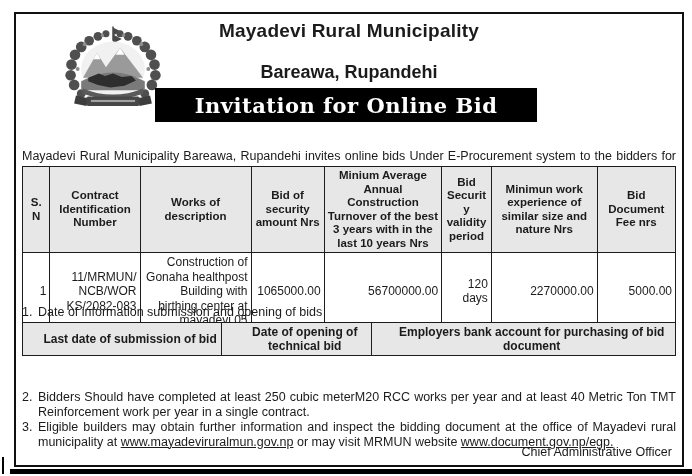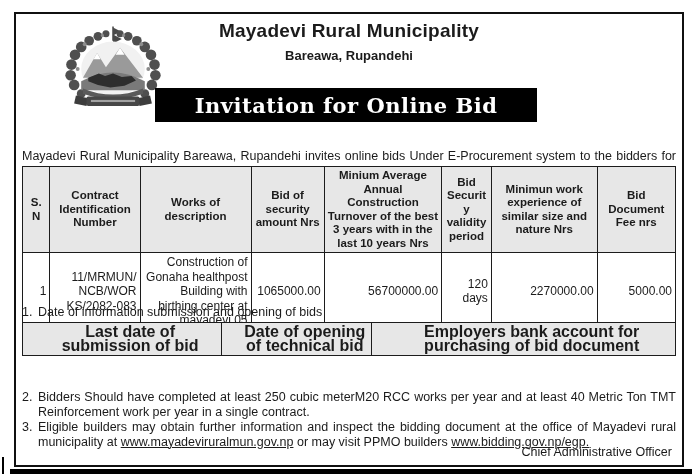--- a/index.html
+++ b/index.html
@@ -10,21 +10,21 @@
   }
   .doc{
     position:absolute;left:14px;top:12px;width:666px;height:451px;
     border:2px solid #101010;background:#fff;
   }
   
   .logo{position:absolute;left:44px;top:10px;width:106px;height:90px;}
   .titles{position:absolute;left:0;top:4px;width:100%;text-align:center;}
   .org-name{font-size:19px;font-weight:bold;line-height:26px;letter-spacing:.2px;}
   .office-name{font-size:19px;font-weight:bold;line-height:26px;letter-spacing:.2px;}
-  .location{font-size:13px;font-weight:600;line-height:20px;margin-top:2px;}
+  .location{font-size:18px;font-weight:600;line-height:20px;margin-top:18px;}
   .banner{
     position:absolute;left:139px;top:74px;width:382px;height:34px;
     background:#000;color:#fff;display:flex;align-items:center;justify-content:center;
     font-family:"DejaVu Serif", serif;font-weight:bold;font-size:21px;letter-spacing:.5px;
   }
   .pubdate{
     position:absolute;left:0;top:104px;width:100%;text-align:center;
     font-size:13.5px;font-weight:600;
   }
   .intro{
@@ -49,21 +49,21 @@
   .note-just .note-text{text-align:justify;}
   .note1{top:291px;}
   .note2{top:376px;}
   .note3{top:406px;}
   .doc-link{color:#1b1b1b;text-decoration:underline;cursor:pointer;margin-top:20px;}
   
   .schedule-table{position:absolute;left:6px;top:308px;width:654px;table-layout:fixed;}
   .schedule-table th,.schedule-table td{
     border:1.5px solid #1c1c1c;text-align:center;vertical-align:middle;padding:1px 4px;
   }
-  .schedule-table th{background:#e7e7e7;font-size:16px;font-weight:bold;line-height:14px;height:30px;padding-left:20px;}
+  .schedule-table th{background:#e7e7e7;font-size:12px;font-weight:bold;line-height:14px;height:30px;padding-left:20px;}
   .schedule-table td{font-size:12.5px;height:36px;background:#fff;}
   .bank-line{line-height:16px;}
   .signature{
     position:absolute;right:10px;top:431px;font-size:12.5px;font-weight:400;text-align:right;
   }
   
   .bottom-bar{position:absolute;left:10px;top:469px;width:682px;height:5px;background:#000;}
   .left-tick{position:absolute;left:2px;top:457px;width:2px;height:17px;background:#000;}
 </style>
 </head>
@@ -190,20 +190,20 @@
     </tbody>
   </table>
 
   <div class="note note2 note-just">
     <span class="note-num">2.</span>
     <span class="note-text">Bidders Should have completed at least 250 cubic meterM20 RCC works per year and at least 40 Metric Ton TMT Reinforcement  work per year  in a single contract.</span>
   </div>
 
   <div class="note note3 note-just">
     <span class="note-num">3.</span>
-    <span class="note-text"><span>Eligible builders may obtain further information and inspect the bidding document at the office of Mayadevi rural municipality at </span><a class="doc-link">www.mayadeviruralmun.gov.np</a><span> or may visit PPMO builders </span><a class="doc-link">www.bidding.gov.np/egp.</a></span>
+    <span class="note-text"><span>Eligible builders may obtain further information and inspect the bidding document at the office of Mayadevi rural municipality at </span><a class="doc-link">www.mayadeviruralmun.gov.np</a><span> or may visit MRMUN website </span><a class="doc-link">www.document.gov.np/egp.</a></span>
   </div>
 
   <div class="signature">Chief Administrative Officer</div>
 </div>
 
 <div class="bottom-bar"></div>
 <div class="left-tick"></div>
 
 </body></html>

